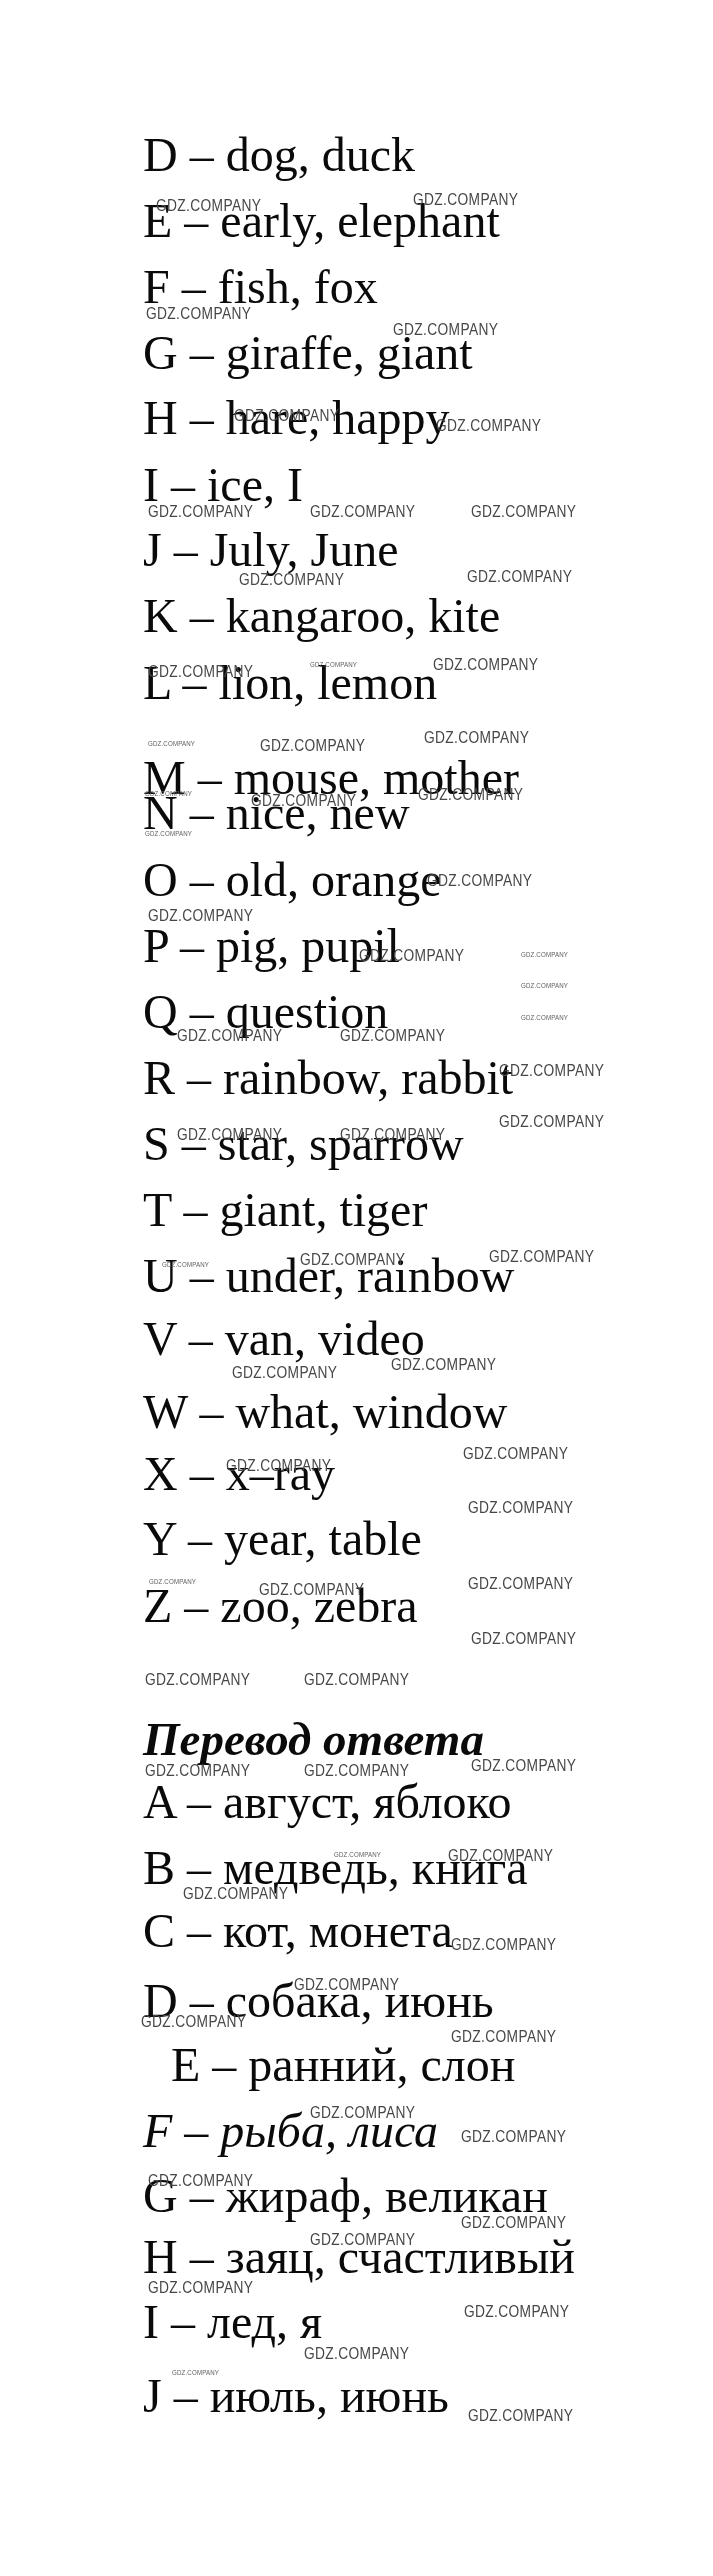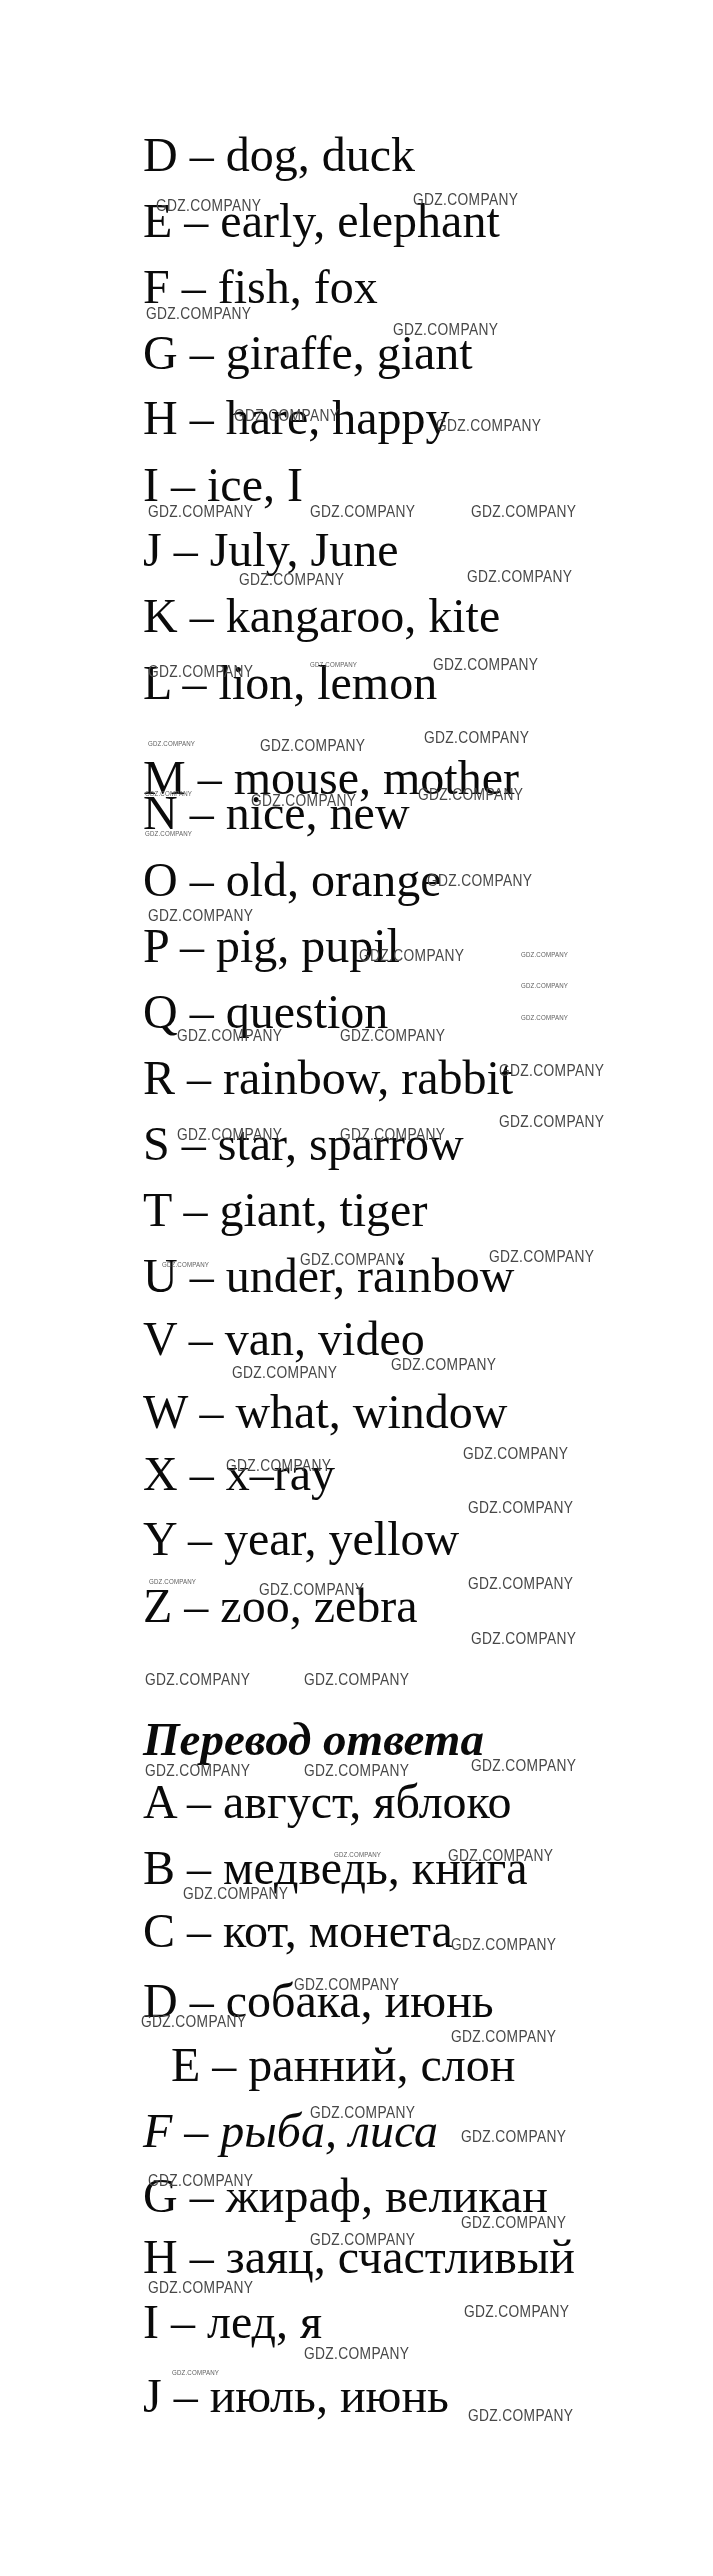--- a/index.html
+++ b/index.html
@@ -73,21 +73,21 @@
       <div class="line" style="top: 852px;">O – old, orange</div>
       <div class="line" style="top: 918px;">P – pig, pupil</div>
       <div class="line" style="top: 984px;">Q – question</div>
       <div class="line" style="top: 1050px;">R – rainbow, rabbit</div>
       <div class="line" style="top: 1116px;">S – star, sparrow</div>
       <div class="line" style="top: 1182px;">T – giant, tiger</div>
       <div class="line" style="top: 1248px;">U – under, rainbow</div>
       <div class="line" style="top: 1311px;">V – van, video</div>
       <div class="line" style="top: 1384px;">W – what, window</div>
       <div class="line" style="top: 1446px;">X – x–ray</div>
-      <div class="line" style="top: 1511px;">Y – year, yellow</div>
+      <div class="line" style="top: 1511px;">Y – year, table</div>
       <div class="line" style="top: 1578px;">Z – zoo, zebra</div>
     </div>
   <h2 class="heading" style="top: 1712px;">Перевод ответа</h2>
   <div id="russian-lines">
       <div class="line" style="top: 1774px;">A – август, яблоко</div>
       <div class="line" style="top: 1840px;">B – медведь, книга</div>
       <div class="line" style="top: 1903px;">C – кот, монета</div>
       <div class="line" style="top: 1973px;">D – собака, июнь</div>
       <div class="line" style="top: 2037px; margin-left: 28px;">E – ранний, слон</div>
       <div class="line" style="top: 2103px; font-style: italic;">F – рыба, лиса</div>

